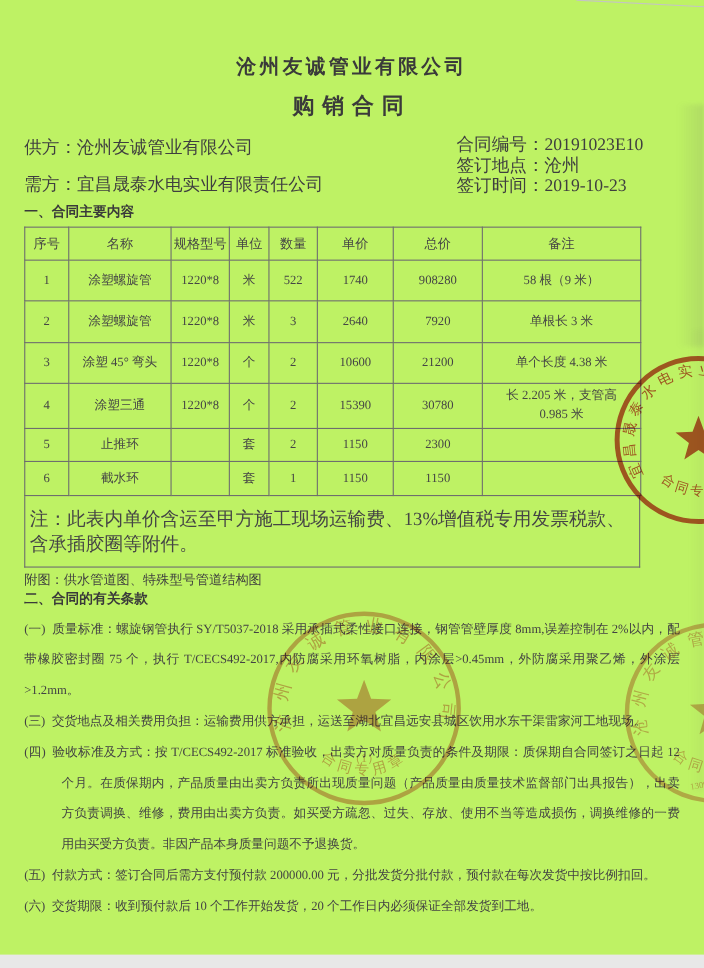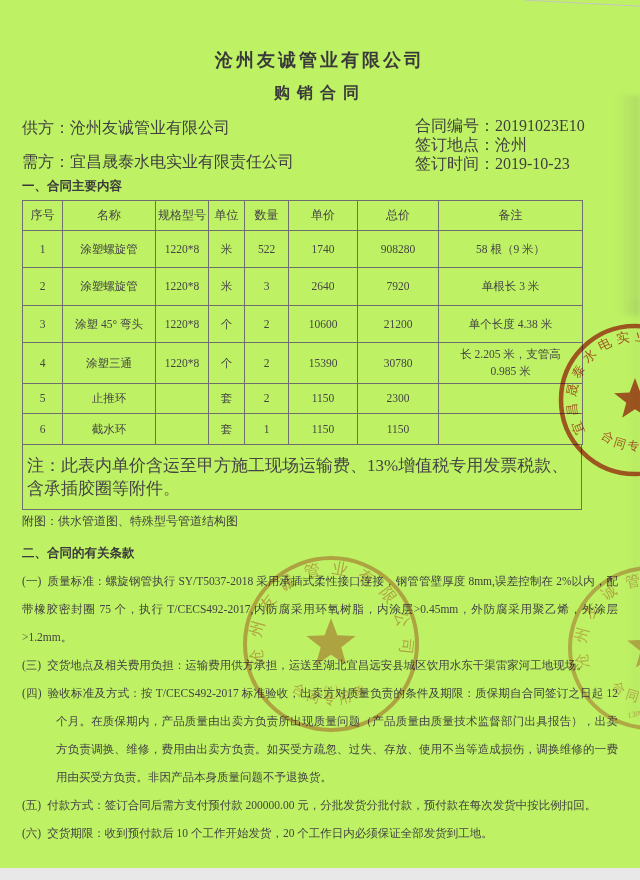--- a/index.html
+++ b/index.html
@@ -5,36 +5,36 @@
   html,body{margin:0;padding:0;background:#e8e8e8;}
   .page{
     width:640px;height:868px;position:relative;margin:0 auto;
     background:#bef264;overflow:hidden;
     font-family:"Liberation Serif","DejaVu Serif",serif;
     color:#3f3f3f;
   }
   .content{position:relative;padding:0 22px;z-index:1;}
   .company-title{margin-top:48px;text-align:center;font-size:18px;font-weight:600;
     letter-spacing:3px;color:#3a3a3a;}
-  .doc-title{margin-top:11px;text-align:center;font-size:16px;font-weight:600;
+  .doc-title{margin-top:11px;text-align:center;font-size:20px;font-weight:600;
     letter-spacing:7px;color:#3a3a3a;}
   .info{position:relative;height:62px;margin-top:12px;font-size:16px;}
   .info .l1{position:absolute;left:0;top:2px;}
   .info .l2{position:absolute;left:0;top:36px;}
   .info .rblock{position:absolute;left:393px;top:0;line-height:19px;}
   .sec-title{font-size:12.5px;font-weight:bold;color:#3a3a3a;margin:0 0 5px 0;}
   table.items{border-collapse:collapse;table-layout:fixed;width:560px;
     font-size:11.5px;text-align:center;color:#454545;}
   table.items td,table.items th{border:1px solid #6e6e6e;font-weight:normal;
     padding:1px 2px;overflow:hidden;line-height:1.45;}
   table.items th{font-size:12px;}
   .notebox{width:560px;box-sizing:border-box;border:1px solid #6e6e6e;border-top:none;
     padding:9px 6px 9px 4px;font-size:17px;color:#454545;}
   .attach{margin-top:3px;font-size:12px;}
-  .sec2{margin-top:15px;}
+  .sec2{}
   .clauses{margin-top:3px;font-size:11.5px;line-height:28px;text-align:justify;
     color:#434343;}
   .clause{margin:0;}
   .clause.hang{padding-left:34px;text-indent:-34px;}
   .clause-label{margin-right:6px;}
   
   .edge-shadow{position:absolute;right:0;top:95px;width:24px;height:220px;z-index:0;
     background:linear-gradient(to right,rgba(100,100,100,0),rgba(100,100,100,.16));
     filter:blur(2px);}
   .edge-shadow2{position:absolute;right:0;top:300px;width:14px;height:420px;z-index:0;

